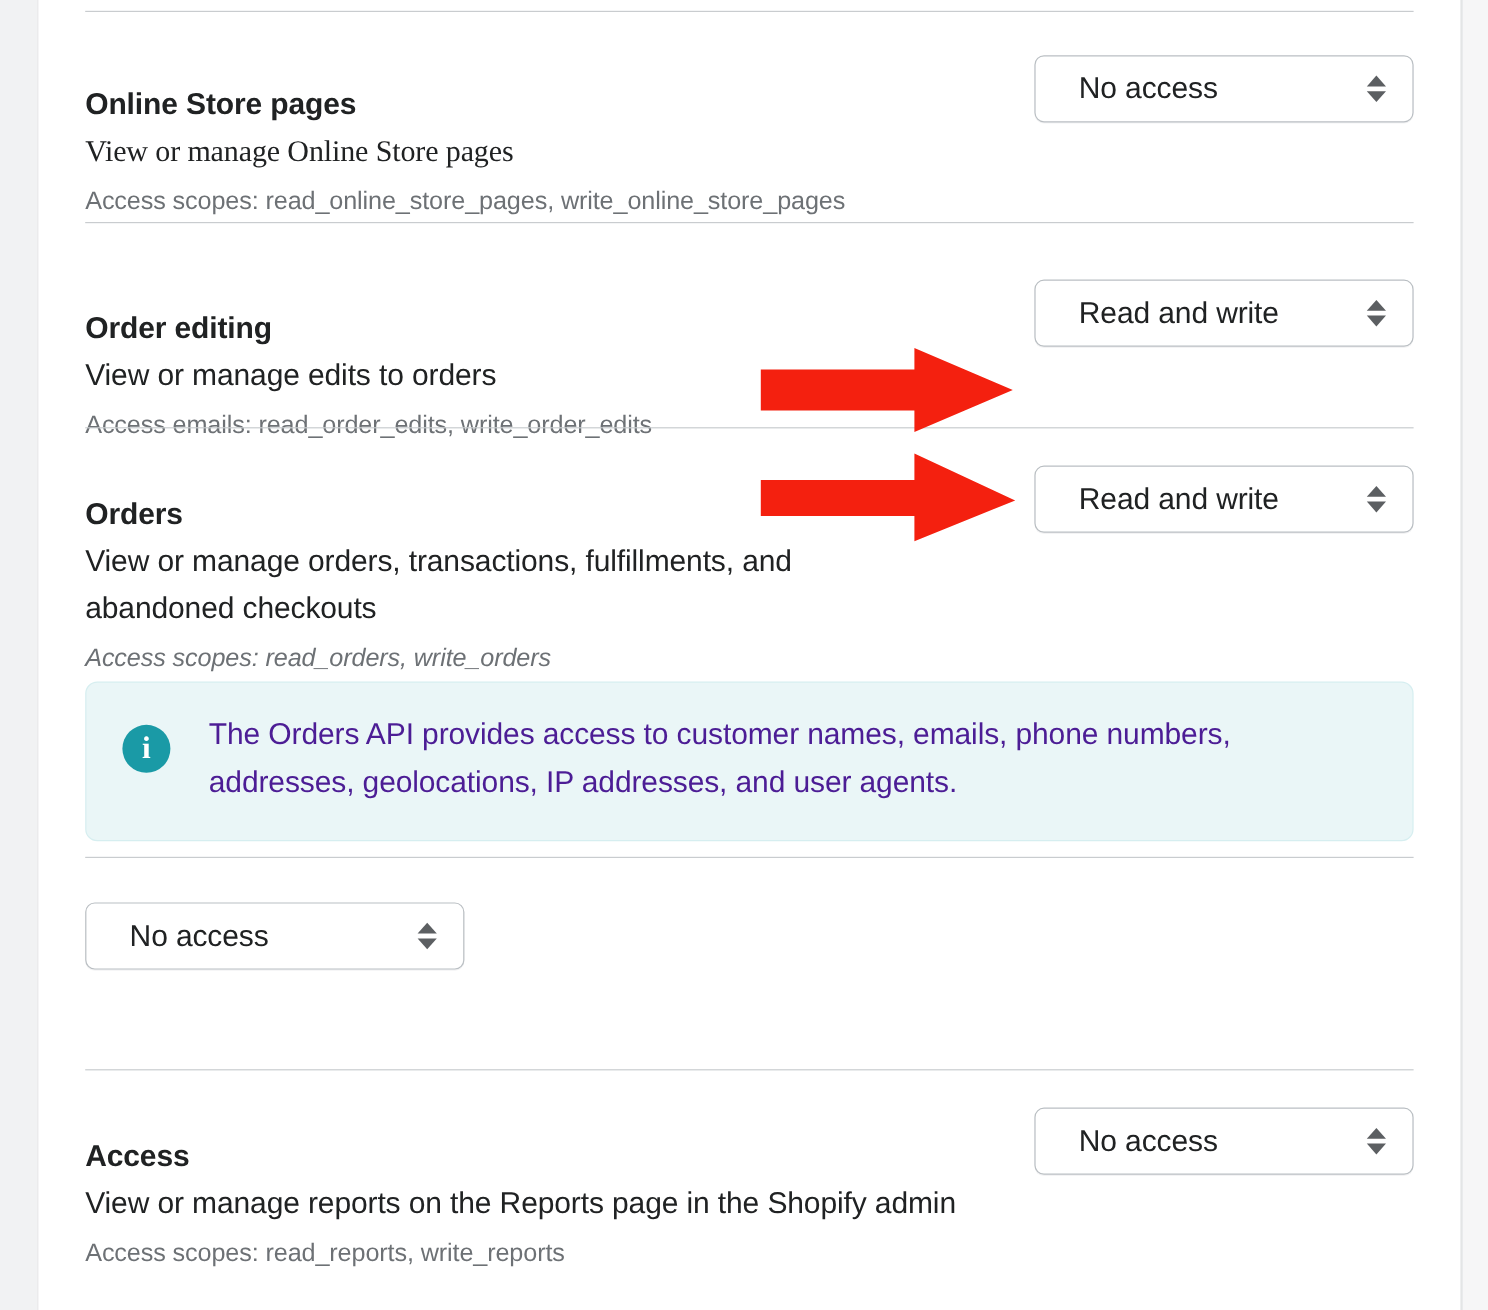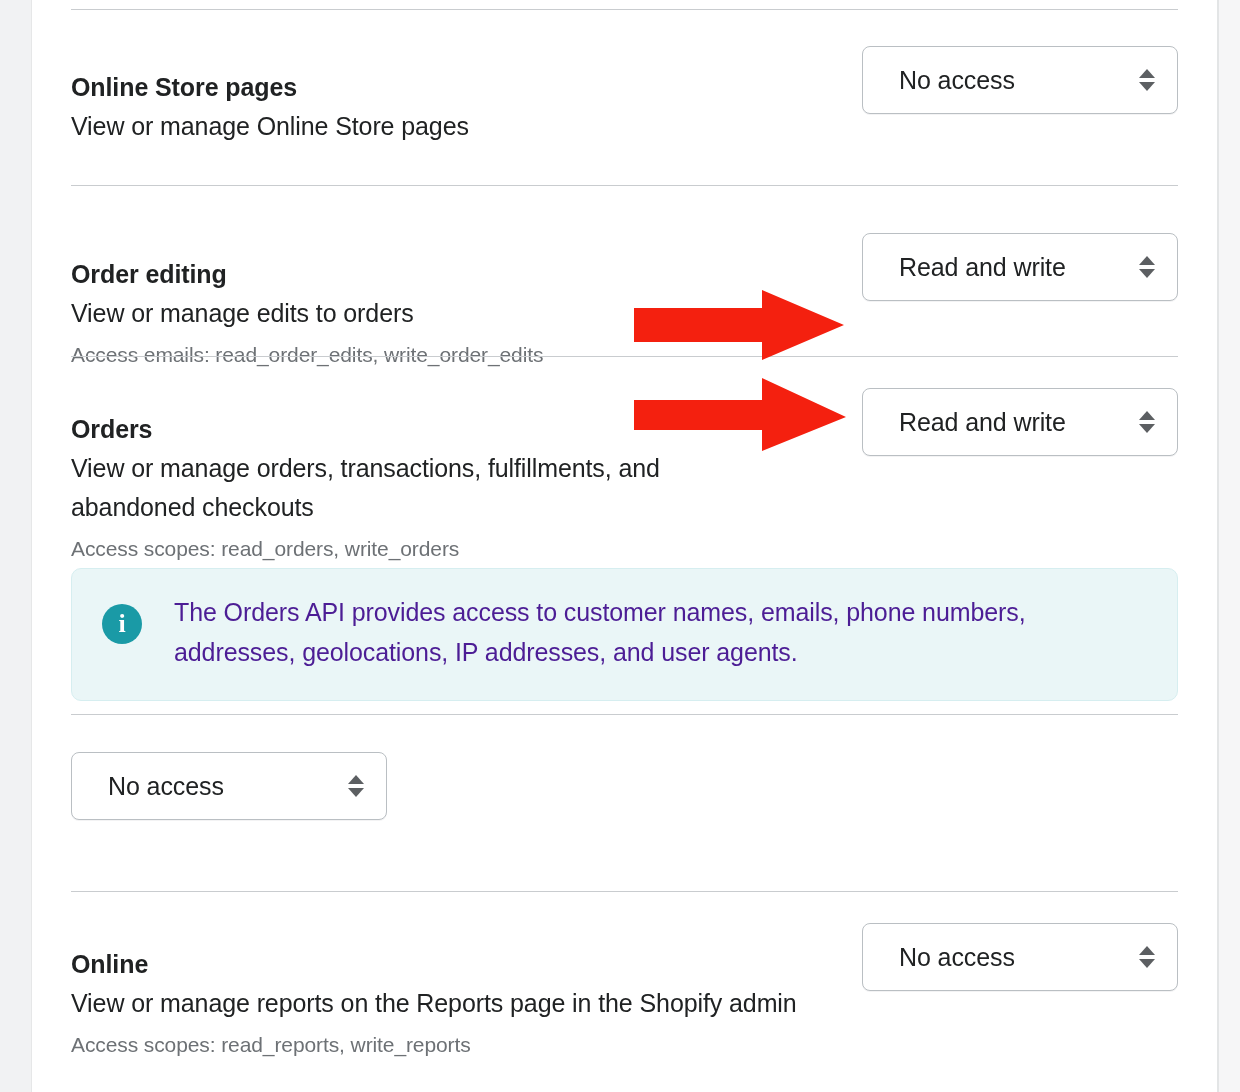--- a/index.html
+++ b/index.html
@@ -84,21 +84,21 @@
     font-weight: 400;
     color: #6d7175;
     line-height: 1.5;
     letter-spacing: -0.1px;
   }
 
   
   .select {
     position: relative;
     width: 316px;
-    height: 68px;
+    height: 56px;
     background: #ffffff;
     border: 1px solid #babfc3;
     border-radius: 8px;
     box-shadow: 0 1px 0 rgba(22,29,37,0.05);
     display: flex;
     align-items: center;
     flex: none;
   }
   .select-label {
     font-size: 25px;
@@ -174,21 +174,22 @@
   <div class="rail-right"></div>
 
   <div class="inner" style="top:9px;">
     <div class="divider"></div>
   </div>
 
   <div class="inner" style="top:46px;">
     <div class="row">
       <div class="row-text">
         <div class="perm-title">Online Store pages</div>
-        <div class="perm-desc" style="margin-top:4px;">View or manage Online Store pages</div>
+        <div class="perm-desc" style="margin-top:4px;font-family:Liberation Serif, serif;">View or manage Online Store pages</div>
+        <div class="perm-scopes" style="margin-top:6px;">Access scopes: read_online_store_pages, write_online_store_pages</div>
       </div>
       <div class="select">
         <span class="select-label">No access</span>
         <span class="select-arrows">
           <span class="ar-up"></span>
             <span class="ar-dn"></span>
         </span>
       </div>
     </div>
   </div>
@@ -216,21 +217,21 @@
 
   <div class="inner" style="top:356px;">
     <div class="divider"></div>
   </div>
 
   <div class="inner" style="top:388px;">
     <div class="row">
       <div class="row-text">
         <div class="perm-title">Orders</div>
         <div class="perm-desc" style="margin-top:4px;width:700px;">View or manage orders, transactions, fulfillments, and abandoned checkouts</div>
-        <div class="perm-scopes" style="margin-top:6px;">Access scopes: read_orders, write_orders</div>
+        <div class="perm-scopes" style="margin-top:6px;font-style:italic;">Access scopes: read_orders, write_orders</div>
       </div>
       <div class="select">
         <span class="select-label">Read and write</span>
         <span class="select-arrows">
           <span class="ar-up"></span>
             <span class="ar-dn"></span>
         </span>
       </div>
     </div>
   </div>
@@ -258,21 +259,21 @@
     </div>
   </div>
 
   <div class="inner" style="top:891px;">
     <div class="divider"></div>
   </div>
 
   <div class="inner" style="top:923px;">
     <div class="row">
       <div class="row-text">
-        <div class="perm-title">Online</div>
+        <div class="perm-title">Access</div>
         <div class="perm-desc" style="margin-top:4px;width:770px;">View or manage reports on the Reports page in the Shopify admin</div>
         <div class="perm-scopes" style="margin-top:6px;">Access scopes: read_reports, write_reports</div>
       </div>
       <div class="select">
         <span class="select-label">No access</span>
         <span class="select-arrows">
           <span class="ar-up"></span>
             <span class="ar-dn"></span>
         </span>
       </div>

